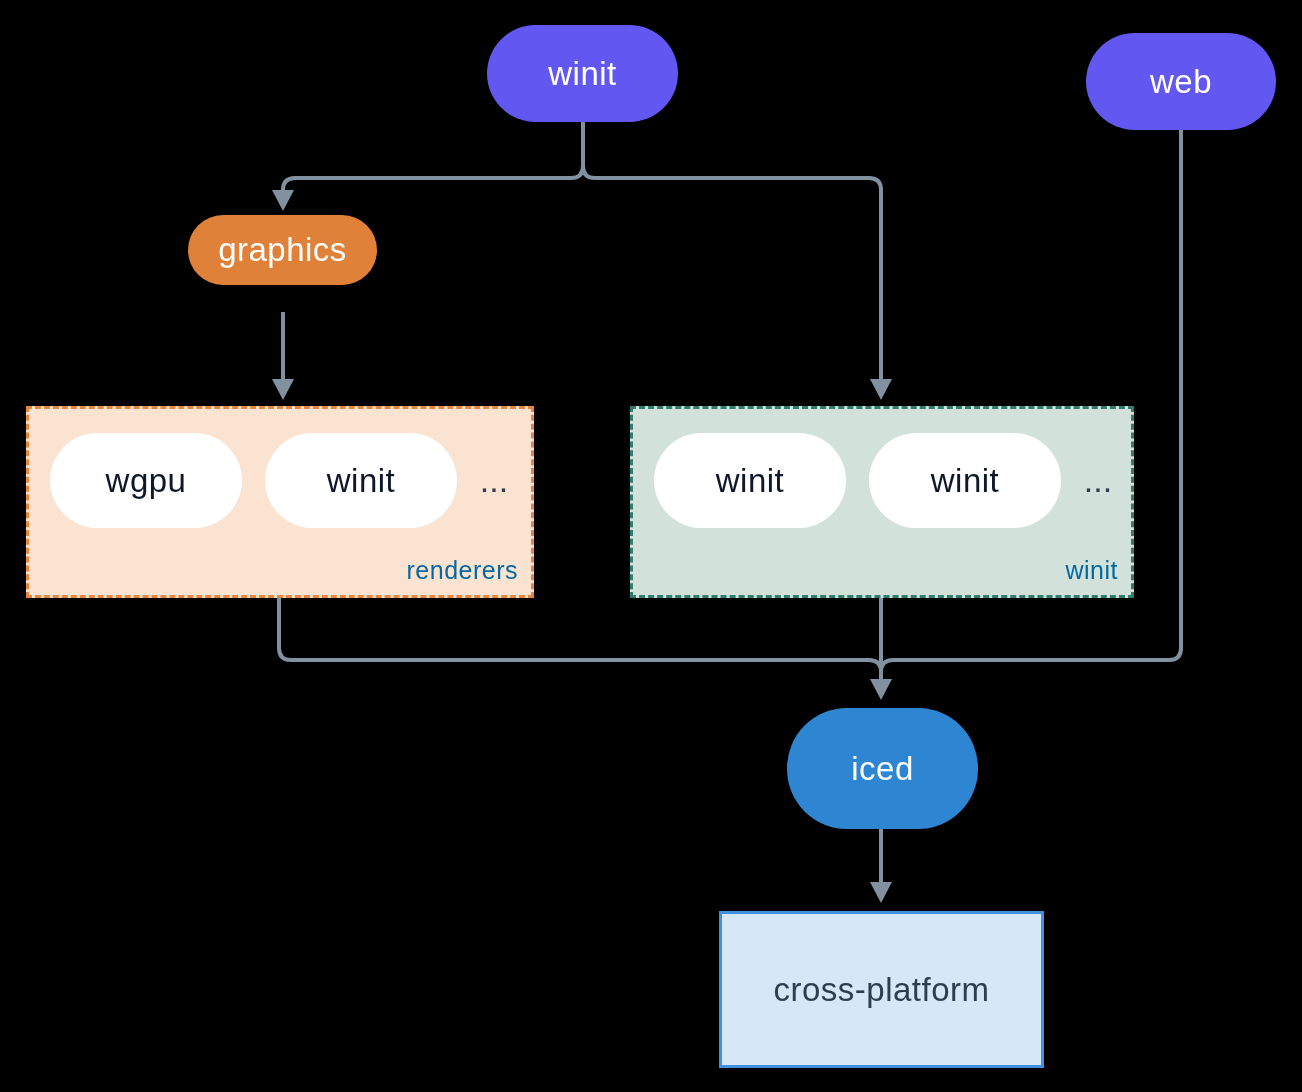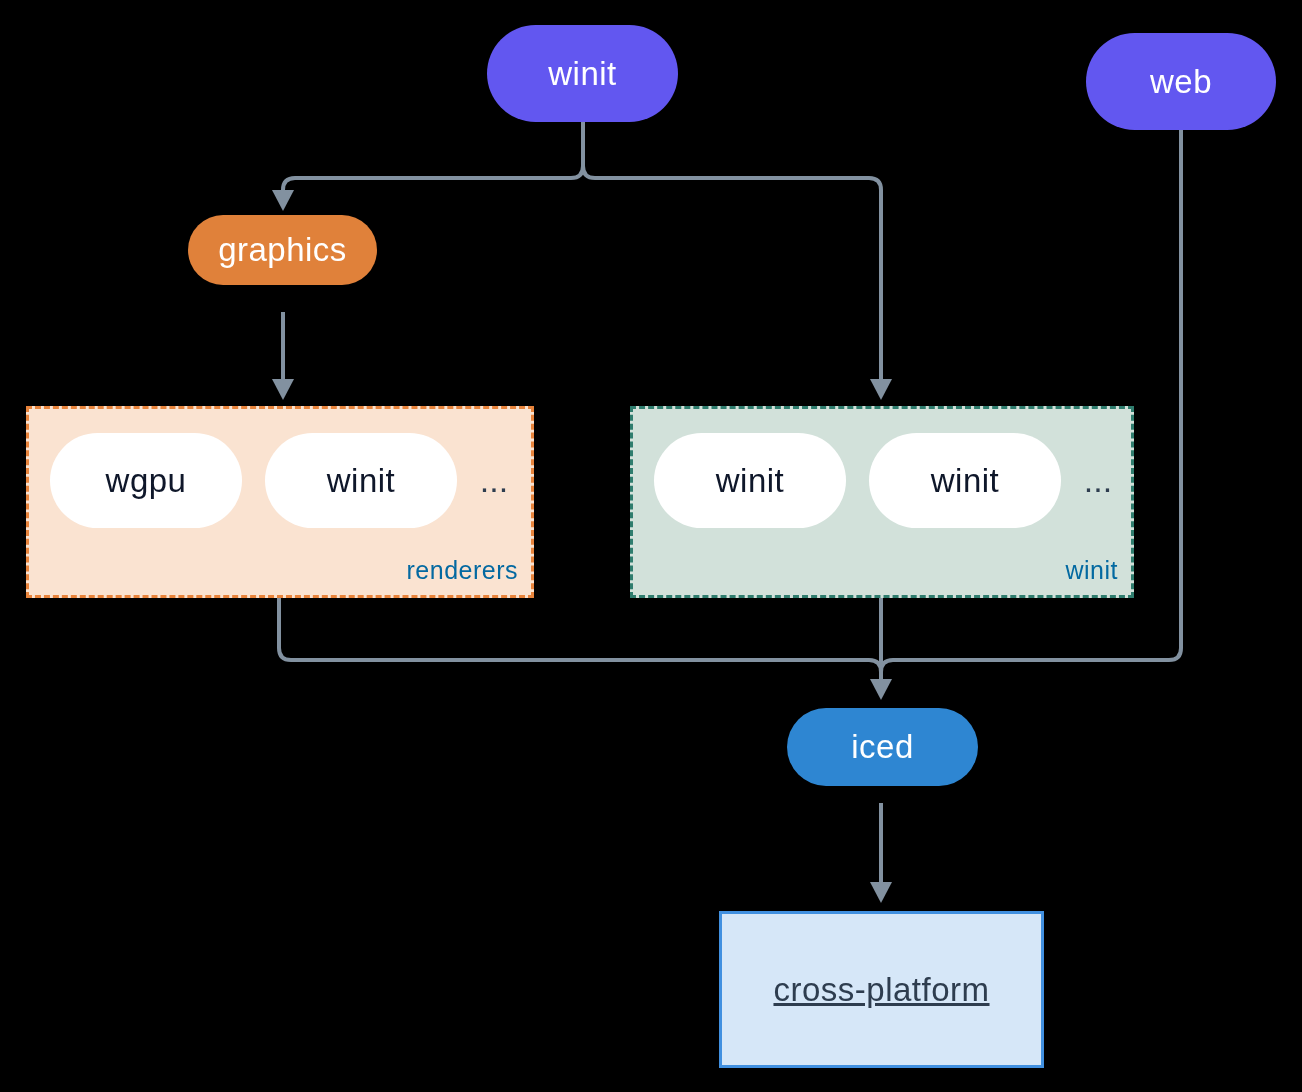--- a/index.html
+++ b/index.html
@@ -36,21 +36,21 @@
     align-items: center;
     justify-content: center;
     border-radius: 60px;
     font-size: 33px;
     color: #ffffff;
     letter-spacing: 0.5px;
   }
   .pill.native   { left: 487px; top:  25px; width: 191px; height: 97px; background: #6257f0; }
   .pill.web      { left: 1086px; top:  25px; width: 190px; height: 97px; background: #6257f0; margin-top: 8px; }
   .pill.graphics { left: 188px; top: 215px; width: 189px; height: 70px; background: #e0813a; }
-  .pill.iced     { left: 787px; top: 708px; width: 191px; height: 78px; background: #2e86d2; }
+  .pill.iced     { left: 787px; top: 708px; width: 191px; height: 121px; background: #2e86d2; }
 
   .group {
     position: absolute;
     top: 406px;
     height: 192px;
     border: 3px dashed;
     box-sizing: border-box;
   }
   .group.renderers {
     left: 26px;
@@ -101,21 +101,20 @@
     background: #d6e7f8;
     border: 3px solid #4190e0;
     display: flex;
     flex-direction: column;
     align-items: center;
     justify-content: center;
     color: #2e3d4f;
     font-size: 33px;
     line-height: 48px;
     letter-spacing: 0.5px;
-    text-decoration: underline;
   }
 </style>
 </head>
 <body>
 
 <div class="canvas">
 
   <svg class="wires" width="1302" height="1092" viewBox="0 0 1302 1092">
 
     <path d="M583,122 L583,166 Q583,178 571,178 L295,178 Q283,178 283,190 L283,192"></path>

